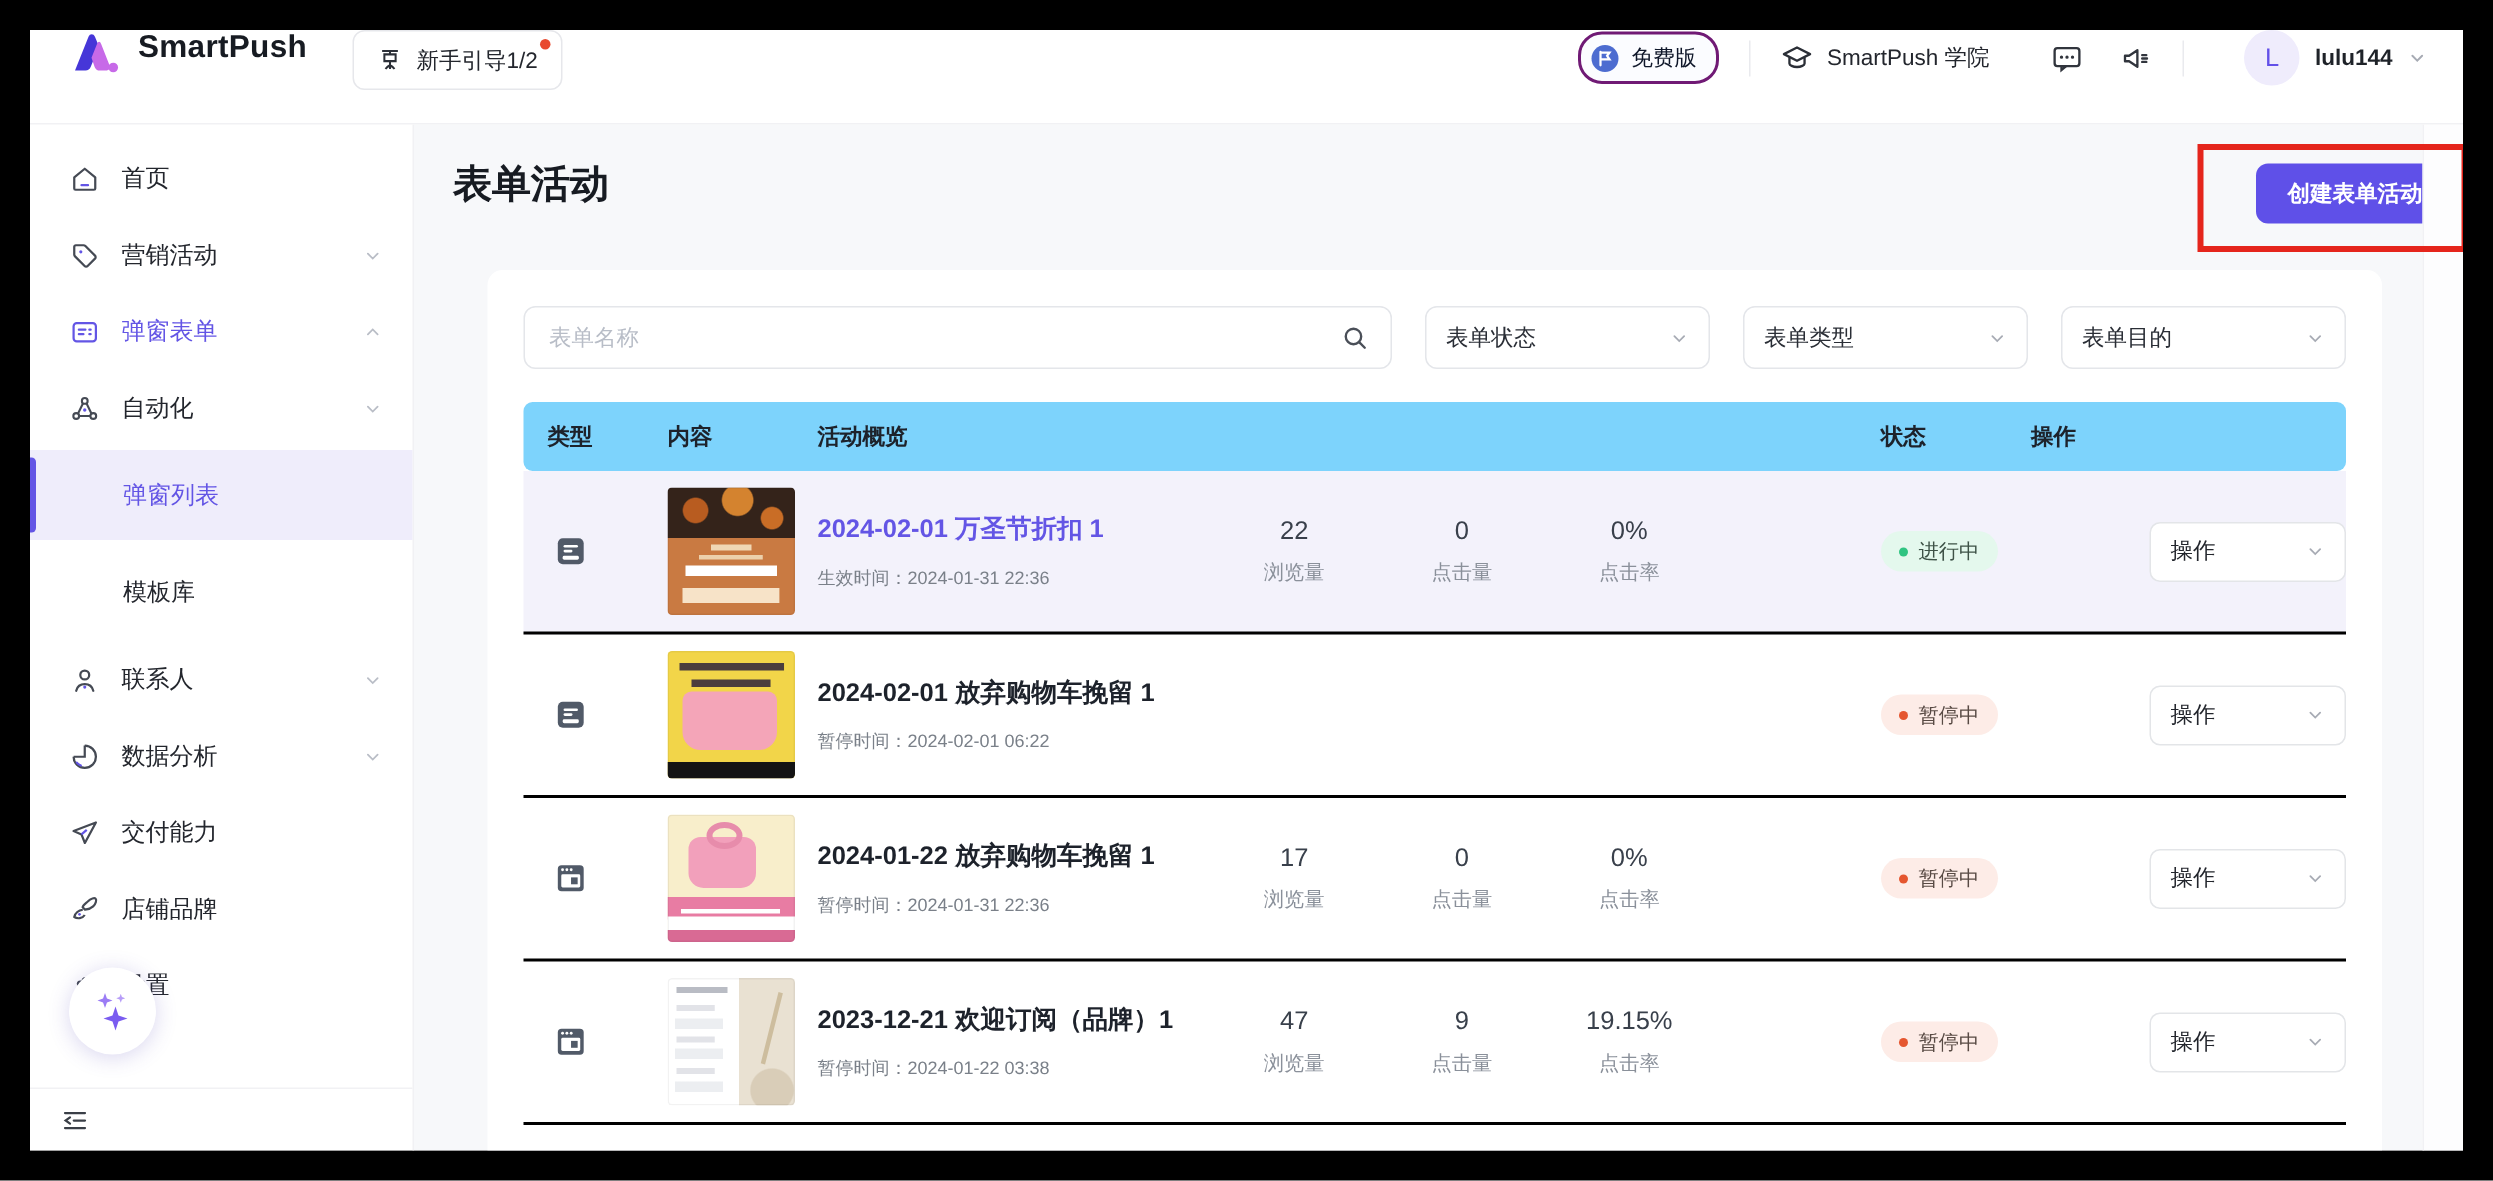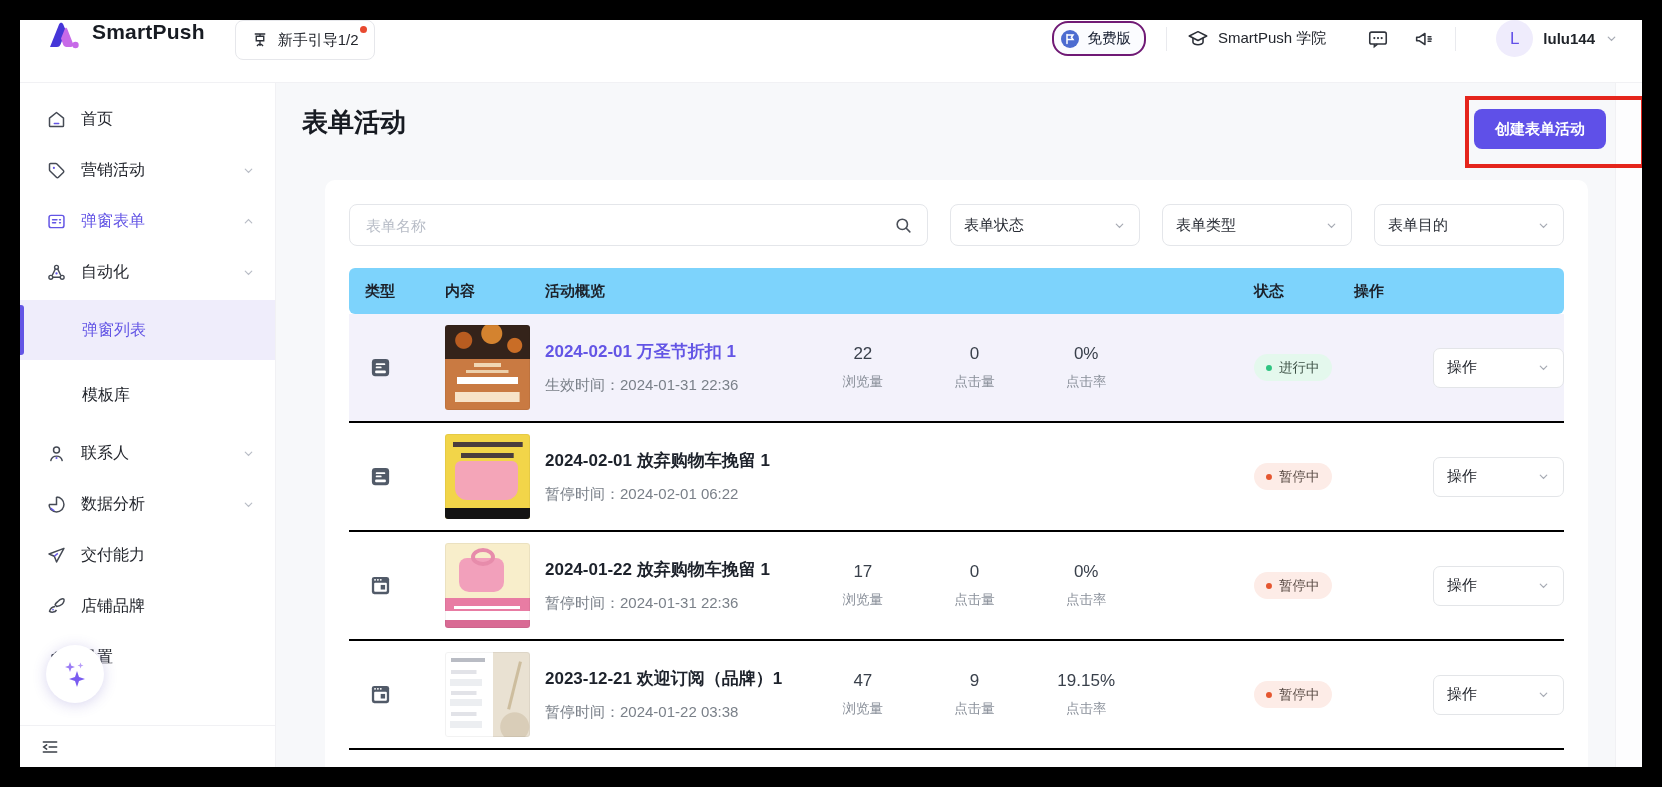--- a/index.html
+++ b/index.html
@@ -52,21 +52,21 @@
   .ai-fab{position:absolute;left:26px;bottom:64px;width:58px;height:58px;border-radius:50%;background:#fff;
           box-shadow:0 2px 14px rgba(80,70,180,.22);display:flex;align-items:center;justify-content:center;cursor:pointer;}
   .side-footer{position:absolute;bottom:0;left:0;right:0;height:42px;border-top:1px solid #f1f1f4;
           display:flex;align-items:center;padding-left:20px;box-sizing:border-box;}
   .collapse{display:inline-flex;color:#3a3f47;cursor:pointer;}
 
   
   .main{position:absolute;left:256px;top:62px;right:0;bottom:0;background:#f7f8fa;overflow:hidden;}
   .page-head{padding:25px 0 0 26px;}
   .page-title{margin:0;font-size:26px;line-height:30px;font-weight:700;color:#171b22;}
-  .create-btn{position:absolute;top:27px;right:36px;height:40px;padding:0 21px;background:#5f50e8;color:#fff;
+  .create-btn{position:absolute;top:27px;right:6px;height:40px;padding:0 21px;background:#5f50e8;color:#fff;
           font-size:15px;font-weight:600;border:none;border-radius:8px;cursor:pointer;z-index:3;
           font-family:inherit;}
   .annotation{position:absolute;top:14px;right:-3px;width:172px;height:64px;border:4px solid #e5251c;z-index:8;
           pointer-events:none;}
   .scroll-strip{position:absolute;top:62px;right:0;bottom:0;width:26px;background:#fdfdfe;border-left:1px solid #f1f1f4;z-index:4;}
 
   
   .card{position:absolute;left:49px;right:54px;top:98px;bottom:-24px;background:#fff;border-radius:10px;
         padding:24px;box-sizing:border-box;}
   .filters{display:flex;gap:22px;margin-bottom:22px;}
@@ -81,21 +81,21 @@
   .grid{display:grid;grid-template-columns:80px 100px 1fr 100px 210px;align-items:center;padding-left:16px;}
   .thead{background:#7dd3fc;border-radius:6px;height:46px;font-size:15px;font-weight:700;color:#1d222b;}
   .trow{min-height:107px;border-bottom:2px solid #000000;}
   .trow.hl{background:#f3f2fb;}
   .type-cell{display:inline-flex;padding-left:4px;}
   .thumb{width:85px;height:85px;border-radius:3px;box-shadow:inset 0 0 0 1px rgba(0,0,0,.05);position:relative;overflow:hidden;cursor:pointer;}
   .ov{display:flex;align-items:center;}
   .ov-left{flex:1;min-width:0;padding-right:16px;}
   .ov-title{font-size:17px;font-weight:700;color:#1d222b;margin:0 0 13px 0;cursor:pointer;}
   .ov-title.link{color:#6355e5;}
-  .ov-time{font-size:15px;color:#7a8089;}
+  .ov-time{font-size:12px;color:#7a8089;}
   .stats{display:flex;width:335px;margin-right:112px;flex:none;}
   .stat{width:112px;text-align:center;}
   .stat-val{font-size:17px;color:#39404b;margin-bottom:9px;}
   .stat-lab{font-size:13.5px;color:#8a909a;}
   .no-stats .stats{visibility:hidden;}
   .badge{display:inline-flex;align-items:center;gap:7px;height:27px;padding:0 12px;border-radius:14px;font-size:13.5px;}
   .badge::before{content:'';width:6px;height:6px;border-radius:50%;}
   .badge.active{background:#e4f8ed;color:#3e5247;}
   .badge.active::before{background:#2fc481;}
   .badge.paused{background:#fdece7;color:#584a44;}

